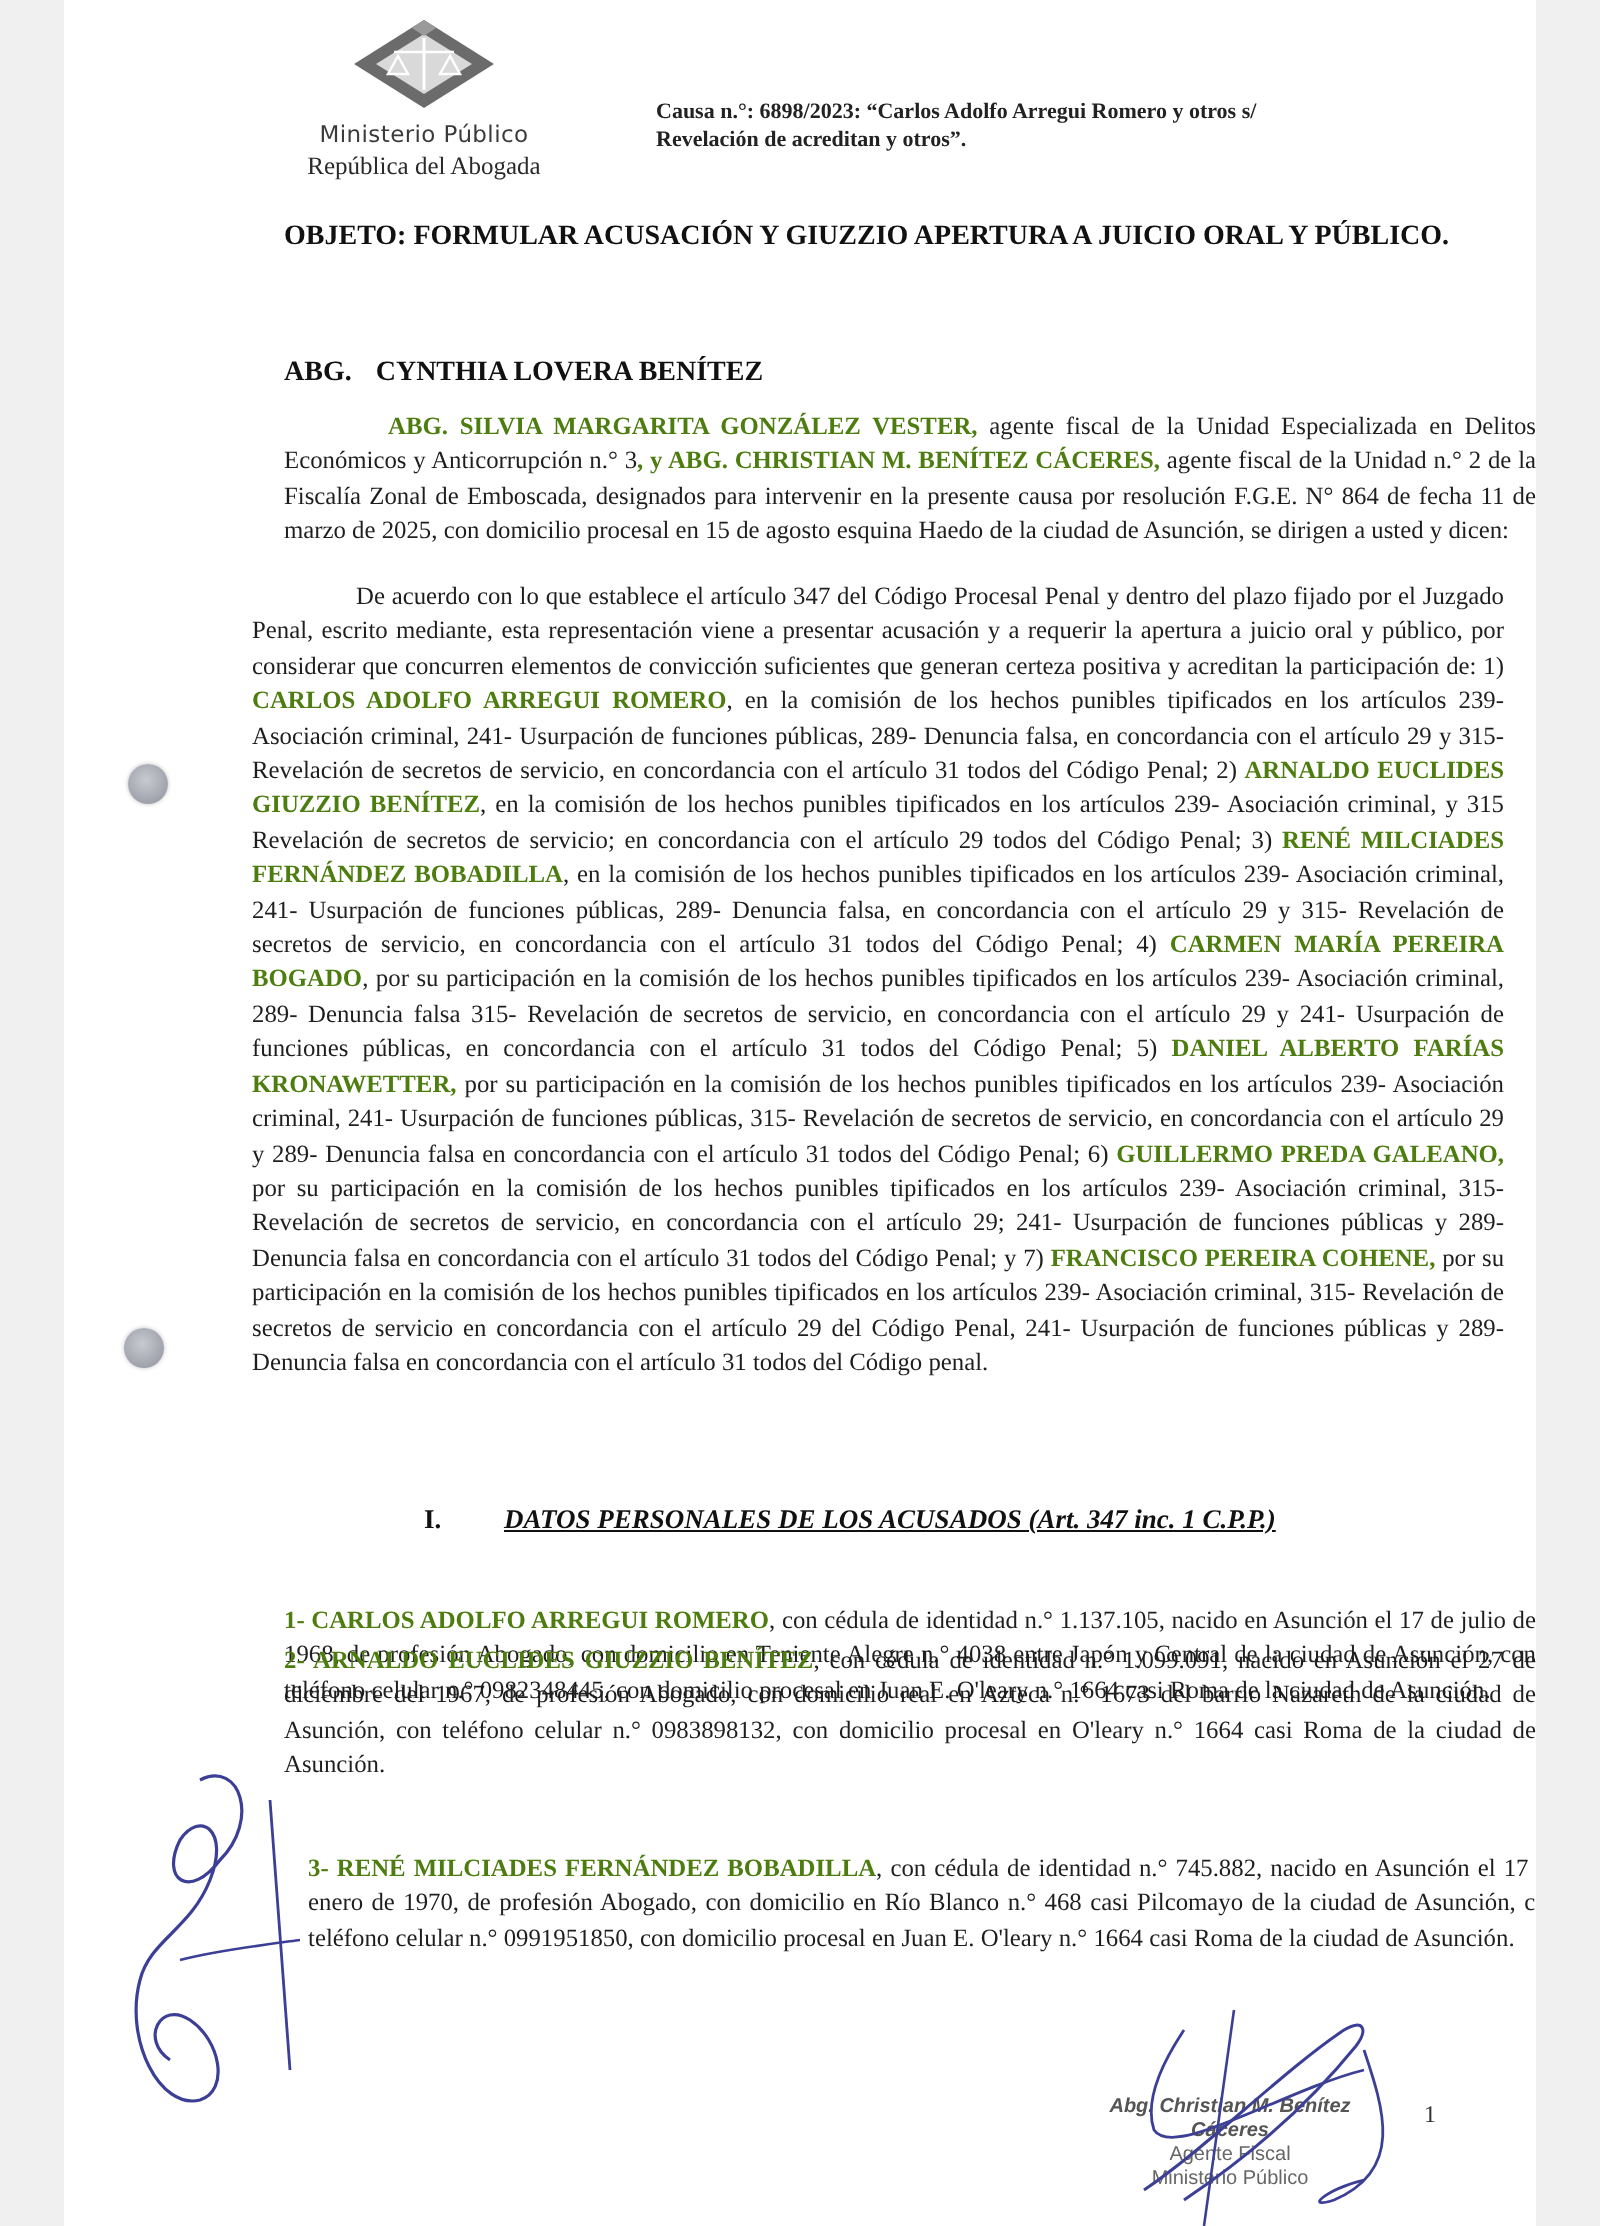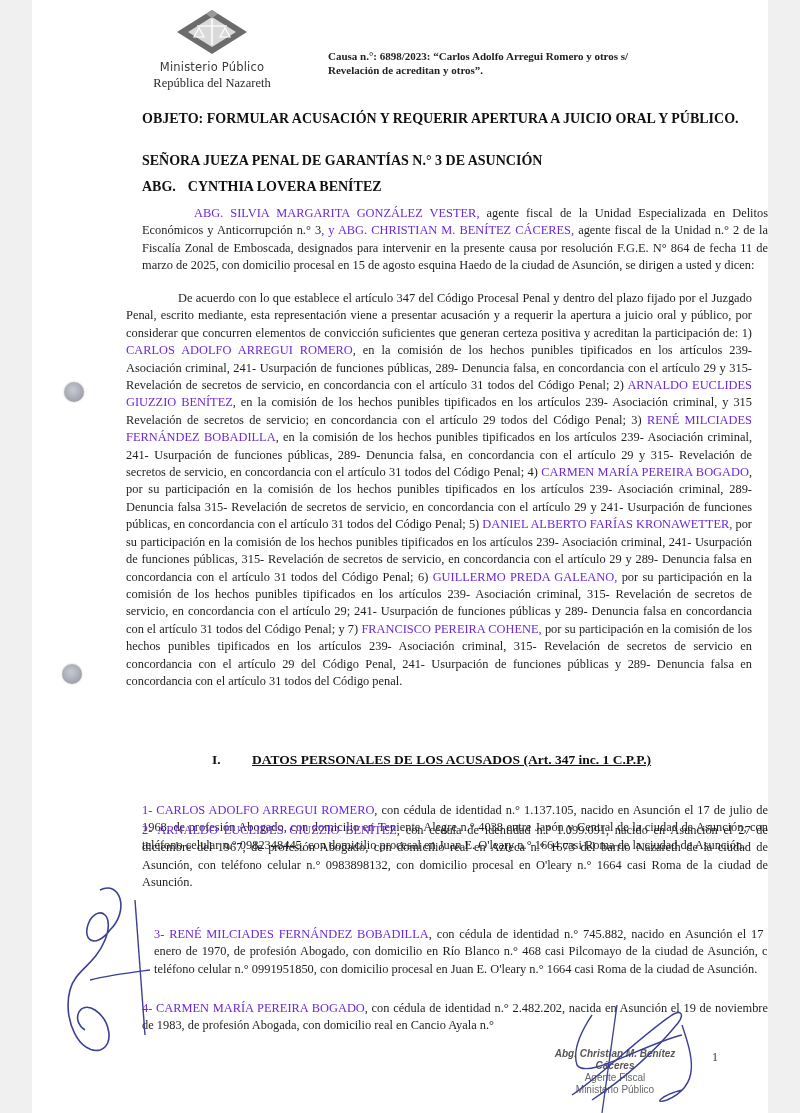--- a/index.html
+++ b/index.html
@@ -17,34 +17,34 @@
     }
     .abs { position: absolute; }
     
     .logo-wrap { left: 110px; top: 8px; width: 140px; text-align: center; }
     .logo-svg { display: block; margin: 0 auto; }
     .logo-line1 { font-family: "DejaVu Sans", sans-serif; font-size: 11.5px; color: #3a3a3a; margin-top: 4px; letter-spacing: 0.2px; }
     .logo-line2 { font-size: 12.5px; color: #2a2a2a; margin-top: 2px; }
     .causa { left: 296px; top: 33px; width: 420px; font-size: 11px; font-weight: bold; line-height: 14px; color: #222; margin-top: 16px; }
 
     .txt { font-size: 12.4px; line-height: 17.4px; text-align: justify; }
-    .b { font-weight: normal; color: #6d28d9; }
+    .b { font-weight: bold; color: #4d7c0f; }
     .heading { font-size: 14px; font-weight: bold; line-height: 18px; color: #111; }
 
     .objeto { left: 110px; top: 110px; width: 626px; text-align: justify; text-align-last: left; }
     .senora { left: 110px; top: 152px; width: 620px; }
     .abg-juez { left: 110px; top: 178px; width: 620px; }
     .abg-juez .sp { display: inline-block; width: 12px; }
 
     .para1 { left: 110px; top: 205px; width: 626px; text-indent: 52px; }
     .para2 { left: 94px; top: 290px; width: 626px; text-indent: 52px; }
 
     .section-title { left: 180px; top: 752px; width: 520px; font-size: 13.5px; font-weight: bold; color: #111; }
     .section-title .num { display: inline-block; width: 40px; }
-    .section-title .ttl { text-decoration: underline; }
+    .section-title .ttl { text-decoration: underline; font-style: italic; }
 
     .acc { left: 110px; width: 626px; }
     .acc1 { top: 802px; }
     .acc2 { top: 822px; }
     .acc3 { top: 926px; margin-left: 12px; }
     .acc4 { top: 1000px; }
 
     .hole {
       position: absolute; width: 20px; height: 20px; border-radius: 50%;
       background: radial-gradient(circle at 45% 40%, #c8cad2 0%, #a9abb4 55%, #8e9099 100%);
@@ -64,47 +64,45 @@
     <svg class="logo-svg" width="74" height="48" viewBox="0 0 74 48">
       <polygon points="37,2 72,24 37,46 2,24" fill="#6b6b6b"></polygon>
       <polygon points="37,9 61,24 37,39 13,24" fill="#d9d9d9"></polygon>
       <polygon points="37,2 43,6 37,10 31,6" fill="#9a9a9a"></polygon>
       <line x1="37" y1="11" x2="37" y2="37" stroke="#ffffff" stroke-width="1.5"></line>
       <line x1="22" y1="18" x2="52" y2="18" stroke="#ffffff" stroke-width="1.2"></line>
       <polygon points="24,20 19,29 29,29" fill="none" stroke="#ffffff" stroke-width="1.2"></polygon>
       <polygon points="50,20 45,29 55,29" fill="none" stroke="#ffffff" stroke-width="1.2"></polygon>
     </svg>
     <div class="logo-line1">Ministerio Público</div>
-    <div class="logo-line2">República del Nazareth</div>
+    <div class="logo-line2">República del Abogada</div>
   </div>
 
   <div class="abs causa">
     <div>Causa n.°: 6898/2023: “Carlos Adolfo Arregui Romero y otros s/</div>
     <div>Revelación de acreditan y otros”.</div>
   </div>
 
-  <div class="abs heading objeto">OBJETO: FORMULAR ACUSACIÓN Y REQUERIR APERTURA A JUICIO ORAL Y PÚBLICO.</div>
+  <div class="abs heading objeto">OBJETO: FORMULAR ACUSACIÓN Y GIUZZIO APERTURA A JUICIO ORAL Y PÚBLICO.</div>
 
-  <div class="abs heading senora">SEÑORA JUEZA PENAL DE GARANTÍAS N.° 3 DE ASUNCIÓN</div>
   <div class="abs heading abg-juez">
     <span>ABG.</span><span class="sp"></span><span>CYNTHIA LOVERA BENÍTEZ</span>
   </div>
 
   <div class="abs txt para1"><span class="b">ABG. SILVIA MARGARITA GONZÁLEZ VESTER,</span><span> agente fiscal de la Unidad Especializada en Delitos Económicos y Anticorrupción n.° 3</span><span class="b">, y </span><span class="b">ABG. CHRISTIAN M. BENÍTEZ CÁCERES,</span><span> agente fiscal de la Unidad n.° 2 de la Fiscalía Zonal de Emboscada</span><span>, designados para intervenir en la presente causa por resolución F.G.E. N° 864 de fecha 11 de marzo de 2025</span><span>, con domicilio procesal en 15 de agosto esquina Haedo de la ciudad de Asunción, se dirigen a usted y dicen:</span></div>
 
   <div class="abs txt para2"><span>De acuerdo con lo que establece el artículo 347 del Código Procesal Penal y dentro del plazo fijado por el Juzgado Penal, escrito mediante, esta representación viene a presentar acusación y a requerir la apertura a juicio oral y público, por considerar que concurren elementos de convicción suficientes que generan certeza positiva y acreditan la participación de: 1) </span><span class="b">CARLOS ADOLFO ARREGUI ROMERO</span><span>, en la comisión de los hechos punibles tipificados en los artículos 239- Asociación criminal, 241- Usurpación de funciones públicas, 289- Denuncia falsa, en concordancia con el artículo 29 y 315- Revelación de secretos de servicio, en concordancia con el artículo 31 todos del Código Penal; 2) </span><span class="b">ARNALDO EUCLIDES GIUZZIO BENÍTEZ</span><span>, en la comisión de los hechos punibles tipificados en los artículos 239- Asociación criminal, y 315 Revelación de secretos de servicio; en concordancia con el artículo 29 todos del Código Penal; 3) </span><span class="b">RENÉ MILCIADES FERNÁNDEZ BOBADILLA</span><span>, en la comisión de los hechos punibles tipificados en los artículos 239- Asociación criminal, 241- Usurpación de funciones públicas, 289- Denuncia falsa, en concordancia con el artículo 29  y 315- Revelación de secretos de servicio, en concordancia con el artículo 31 todos del Código Penal; 4) </span><span class="b">CARMEN MARÍA PEREIRA BOGADO</span><span>, por su participación en la comisión de los hechos punibles tipificados en los artículos 239- Asociación criminal, 289- Denuncia falsa  315- Revelación de secretos de servicio, en concordancia con el artículo 29 y 241- Usurpación de funciones públicas, en concordancia con el artículo 31 todos del Código Penal; 5) </span><span class="b">DANIEL ALBERTO FARÍAS KRONAWETTER,</span><span> por su participación en la comisión de los hechos punibles tipificados en los artículos 239- Asociación criminal, 241- Usurpación de funciones públicas, 315- Revelación de secretos de servicio, en concordancia con el artículo 29 y 289- Denuncia falsa en concordancia con el artículo 31 todos del Código Penal; 6) </span><span class="b">GUILLERMO PREDA GALEANO,</span><span> por su participación en la comisión de los hechos punibles tipificados en los artículos 239- Asociación criminal, 315- Revelación de secretos de servicio, en concordancia con el artículo 29; 241- Usurpación de funciones públicas y 289- Denuncia falsa en concordancia con el artículo 31 todos del Código Penal; y 7) </span><span class="b">FRANCISCO PEREIRA COHENE,</span><span> por su participación en la comisión de los hechos punibles tipificados en los artículos 239- Asociación criminal, 315- Revelación de secretos de servicio en concordancia con el artículo 29 del Código Penal, 241- Usurpación de funciones públicas y 289- Denuncia falsa en concordancia con el artículo 31 todos del Código penal.</span></div>
 
   <div class="abs section-title">
     <span class="num">I.</span><span class="ttl">DATOS PERSONALES DE LOS ACUSADOS (Art. 347 inc. 1 C.P.P.)</span>
   </div>
 
   <div class="abs txt acc acc1"><span class="b">1- CARLOS ADOLFO ARREGUI ROMERO</span><span>, con cédula de identidad n.° 1.137.105, nacido en Asunción el 17 de julio de 1968, de profesión Abogado, con domicilio en Teniente Alegre n.° 4038 entre Japón y Central de la ciudad de Asunción, con teléfono celular n.° 0982348445, con domicilio procesal en Juan E. O'leary n.° 1664 casi Roma de la ciudad de Asunción.</span></div>
   <div class="abs txt acc acc2"><span class="b">2- ARNALDO EUCLIDES GIUZZIO BENÍTEZ</span><span>, con cédula de identidad n.° 1.099.091, nacido en Asunción el 27 de diciembre del 1967, de profesión Abogado, con domicilio real en Azteca n.° 1673 del barrio Nazareth de la ciudad de Asunción, con teléfono celular n.° 0983898132, con domicilio procesal en O'leary n.° 1664 casi Roma de la ciudad de Asunción.</span></div>
   <div class="abs txt acc acc3"><span class="b">3- RENÉ MILCIADES FERNÁNDEZ BOBADILLA</span><span>, con cédula de identidad n.° 745.882, nacido en Asunción el 17 de enero de 1970, de profesión Abogado, con domicilio en Río Blanco n.° 468 casi Pilcomayo de la ciudad de Asunción, con teléfono celular n.° 0991951850, con domicilio procesal en Juan E. O'leary n.° 1664 casi Roma de la ciudad de Asunción.</span></div>
-  <div class="abs txt acc acc4"><span class="b">4- CARMEN MARÍA PEREIRA BOGADO</span><span>, con cédula de identidad n.° 2.482.202, nacida en Asunción el 19 de noviembre de 1983, de profesión Abogada, con domicilio real en Cancio Ayala n.°</span></div>
 
   <div class="abs stamp">
     <div class="s1">Abg. Christian M. Benítez Cáceres</div>
     <div>Agente Fiscal</div>
     <div>Ministerio Público</div>
   </div>
 
   <div class="abs pageno">1</div>
 
   <div class="hole" style="left:32px; top:382px;"></div>

